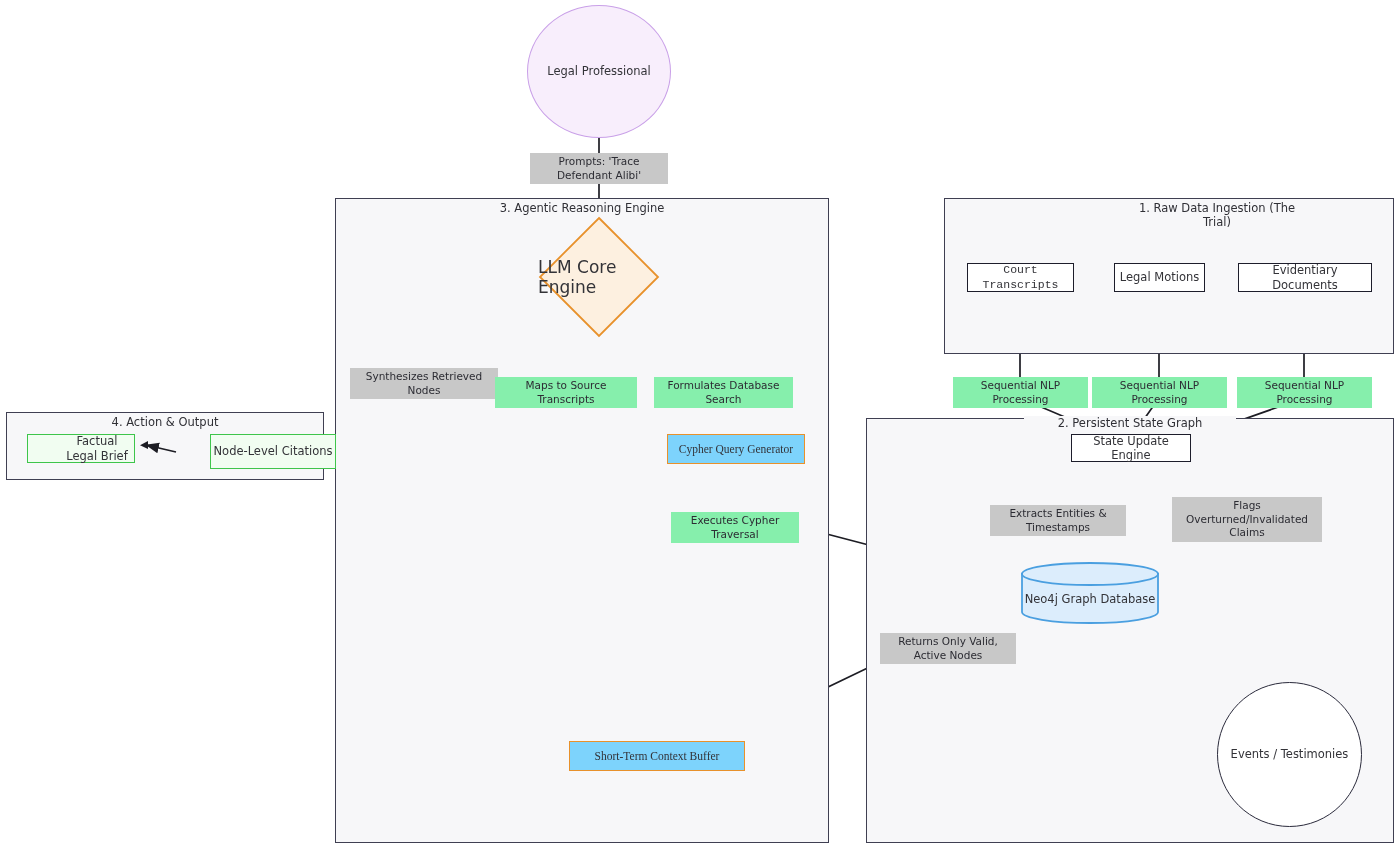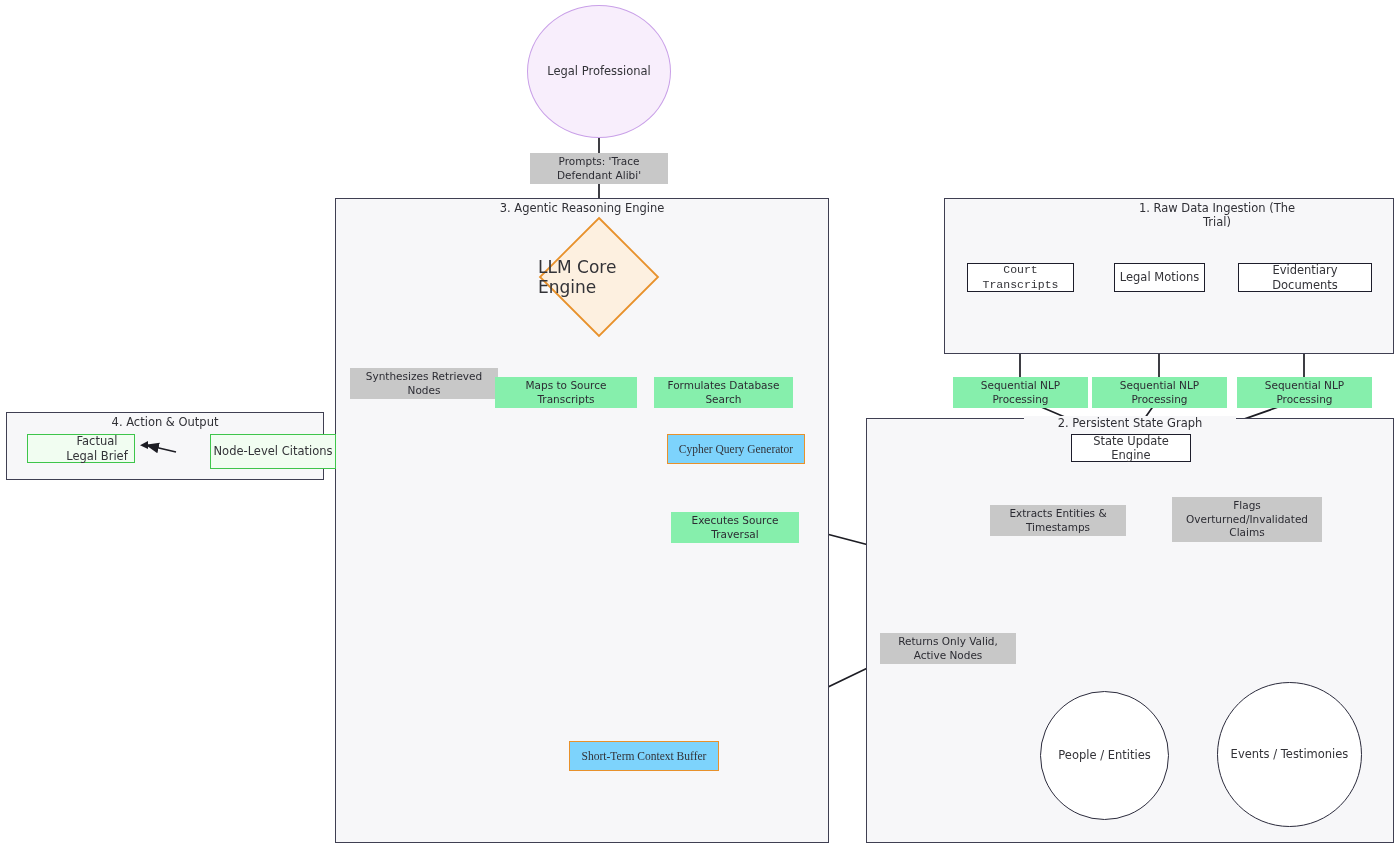--- a/index.html
+++ b/index.html
@@ -111,42 +111,46 @@
     <svg width="122" height="122" viewBox="0 0 122 122">
       <polygon points="61,2 120,61 61,120 2,61" fill="#fdf0e0" stroke="#e8912b" stroke-width="1.8"></polygon>
     </svg>
     <span class="dlabel">LLM Core Engine</span>
   </div>
 
   <div class="node rect rect-orange" style="left:667px;top:434px;width:138px;height:30px;">
     <span>Cypher Query Generator</span>
   </div>
 
-  <div class="node rect rect-orange" style="left:569px;top:741px;width:150px;height:30px;">
+  <div class="node rect rect-orange" style="left:569px;top:741px;width:176px;height:30px;">
     <span>Short-Term Context Buffer</span>
   </div>
 
   <div class="node rect" style="left:967px;top:263px;width:107px;height:29px;font-family:Liberation Mono, monospace;">
     <span>Court Transcripts</span>
   </div>
   <div class="node rect" style="left:1114px;top:263px;width:91px;height:29px;">
     <span>Legal Motions</span>
   </div>
   <div class="node rect" style="left:1238px;top:263px;width:134px;height:29px;">
     <span>Evidentiary Documents</span>
   </div>
 
   <div class="node rect" style="left:1071px;top:434px;width:120px;height:28px;">
     <span>State Update Engine</span>
   </div>
 
+  <div class="cyl" style="left:1020px;top:562px;width:140px;height:62px;">
+    <svg width="140" height="62" viewBox="0 0 140 62">
+      <path d="M2,12 L2,50 A68,11 0 0 0 138,50 L138,12 Z" fill="#dcedfc" stroke="#4a9fe0" stroke-width="1.8"></path>
+      <ellipse cx="70" cy="12" rx="68" ry="11" fill="#dcedfc" stroke="#4a9fe0" stroke-width="1.8"></ellipse>
+    </svg>
+    <span class="clabel" style="padding-top:6px;">Neo4j Graph Database</span>
+  </div>
 
-  <div class="node circle" style="left:1040px;top:691px;width:129px;height:129px;">
-    <span>People / Entities</span>
-  </div>
 
   <div class="node circle" style="left:1217px;top:682px;width:145px;height:145px;">
     <span>Events / Testimonies</span>
   </div>
 
   <div class="node rect rect-green" style="left:27px;top:434px;width:108px;height:29px;padding-left:32px;">
     <span>Factual Legal Brief</span>
   </div>
 
   <div class="node rect rect-green" style="left:174px;top:434px;width:126px;height:35px;margin-left:36px;">
@@ -161,21 +165,21 @@
   </svg>
 
   <div class="elabel" style="left:530px;top:153px;width:138px;">Prompts: 'Trace Defendant Alibi'</div>
 
   <div class="elabel" style="left:350px;top:368px;width:148px;">Synthesizes Retrieved Nodes</div>
 
   <div class="elabel lite" style="left:495px;top:377px;width:142px;">Maps to Source Transcripts</div>
 
   <div class="elabel lite" style="left:654px;top:377px;width:139px;">Formulates Database Search</div>
 
-  <div class="elabel lite" style="left:671px;top:512px;width:128px;">Executes Source Traversal</div>
+  <div class="elabel lite" style="left:671px;top:512px;width:128px;">Executes Cypher Traversal</div>
 
   <div class="elabel lite" style="left:953px;top:377px;width:135px;">Sequential NLP Processing</div>
   <div class="elabel lite" style="left:1092px;top:377px;width:135px;">Sequential NLP Processing</div>
   <div class="elabel lite" style="left:1237px;top:377px;width:135px;">Sequential NLP Processing</div>
 
   <div class="elabel" style="left:990px;top:505px;width:136px;">Extracts Entities &amp; Timestamps</div>
 
   <div class="elabel" style="left:1172px;top:497px;width:150px;">Flags Overturned/Invalidated Claims</div>
 
   <div class="elabel" style="left:880px;top:633px;width:136px;">Returns Only Valid, Active Nodes</div>

